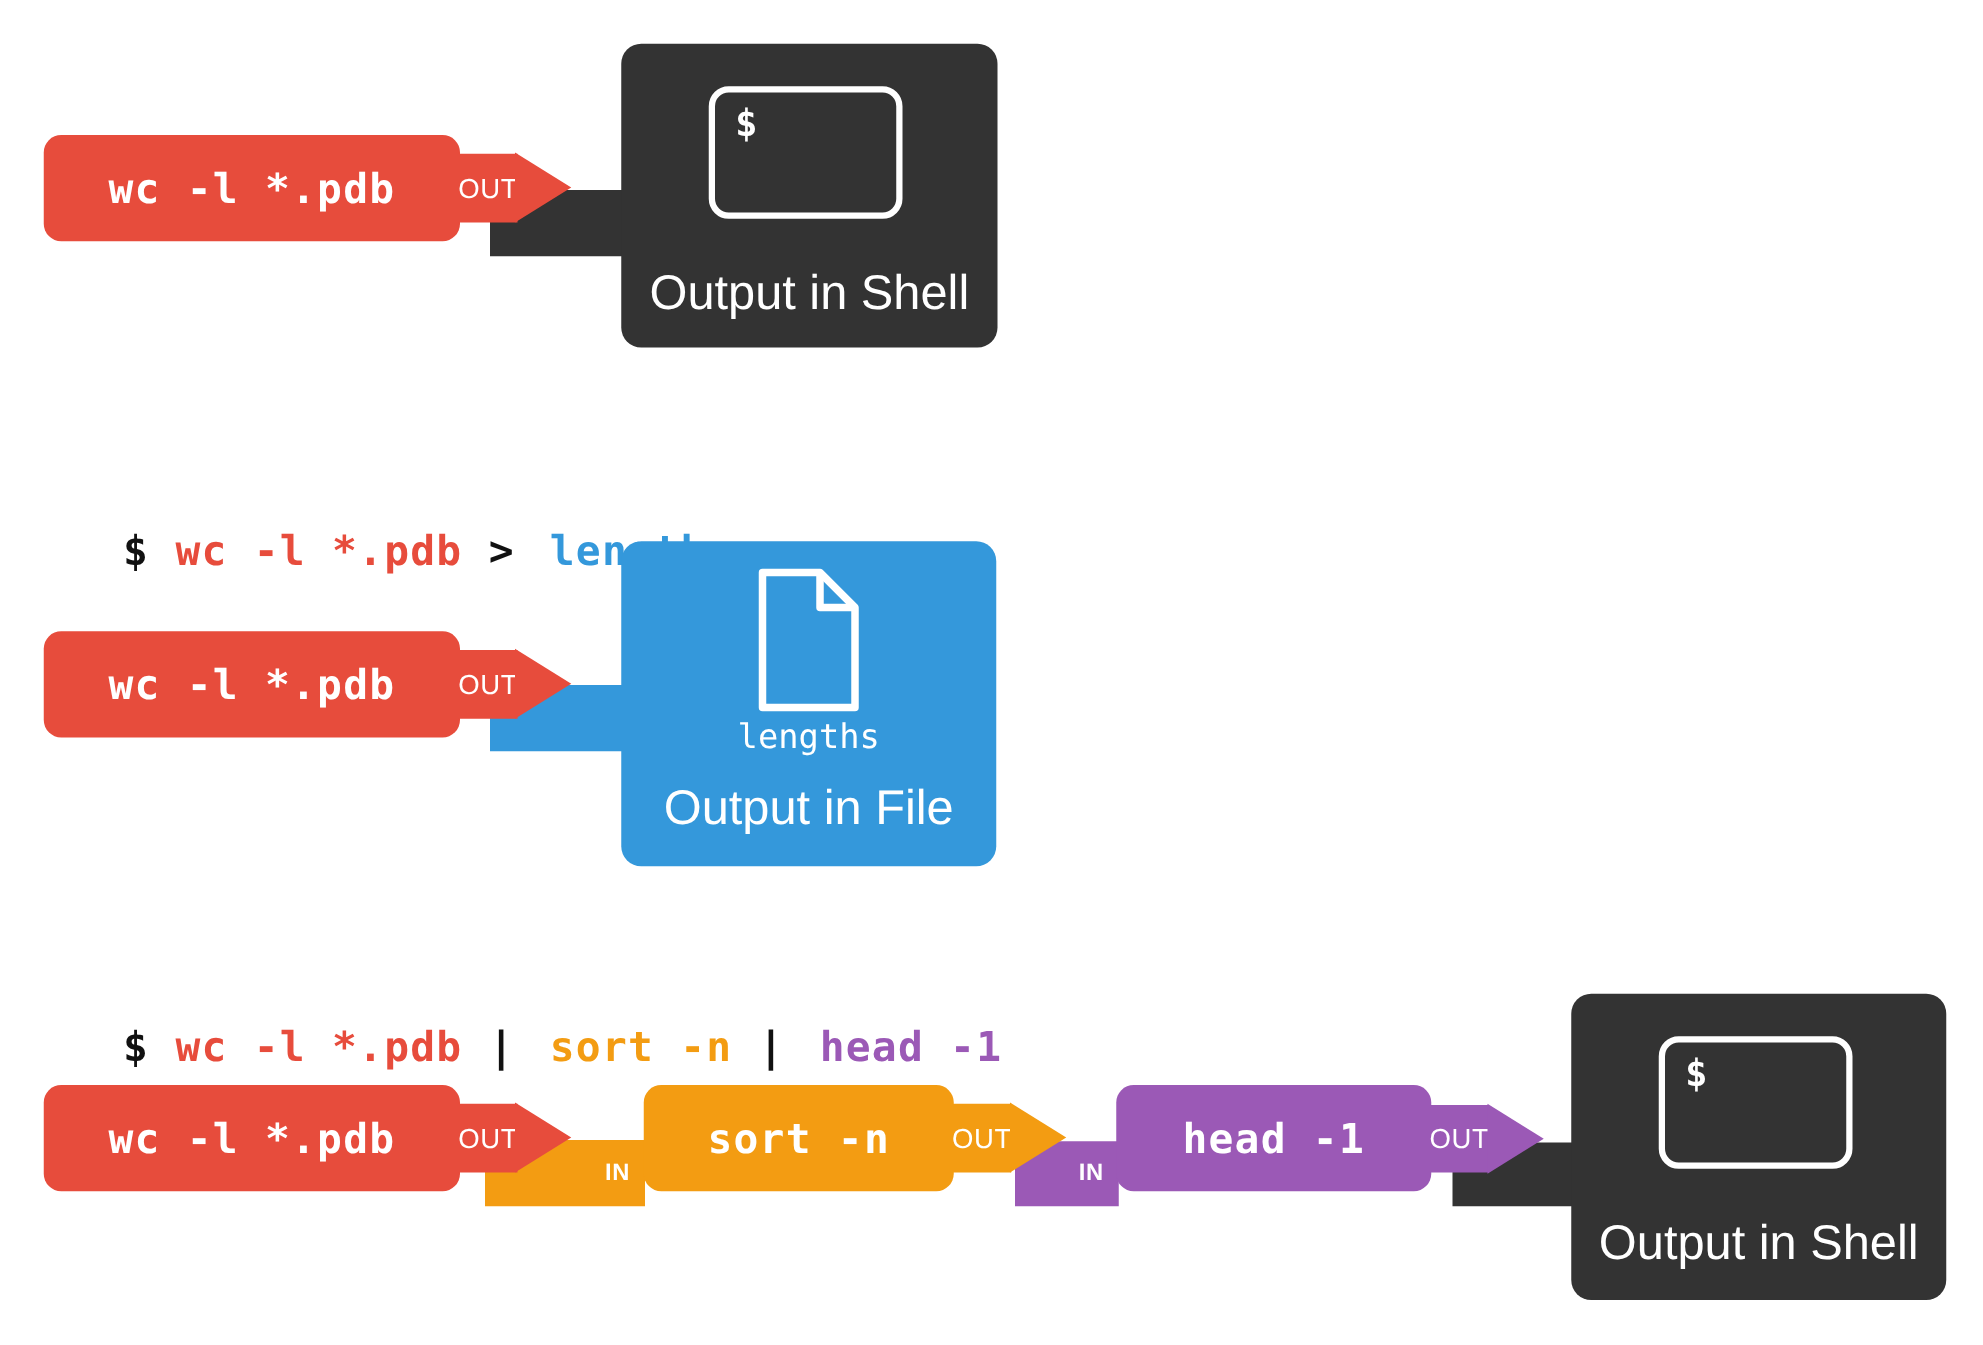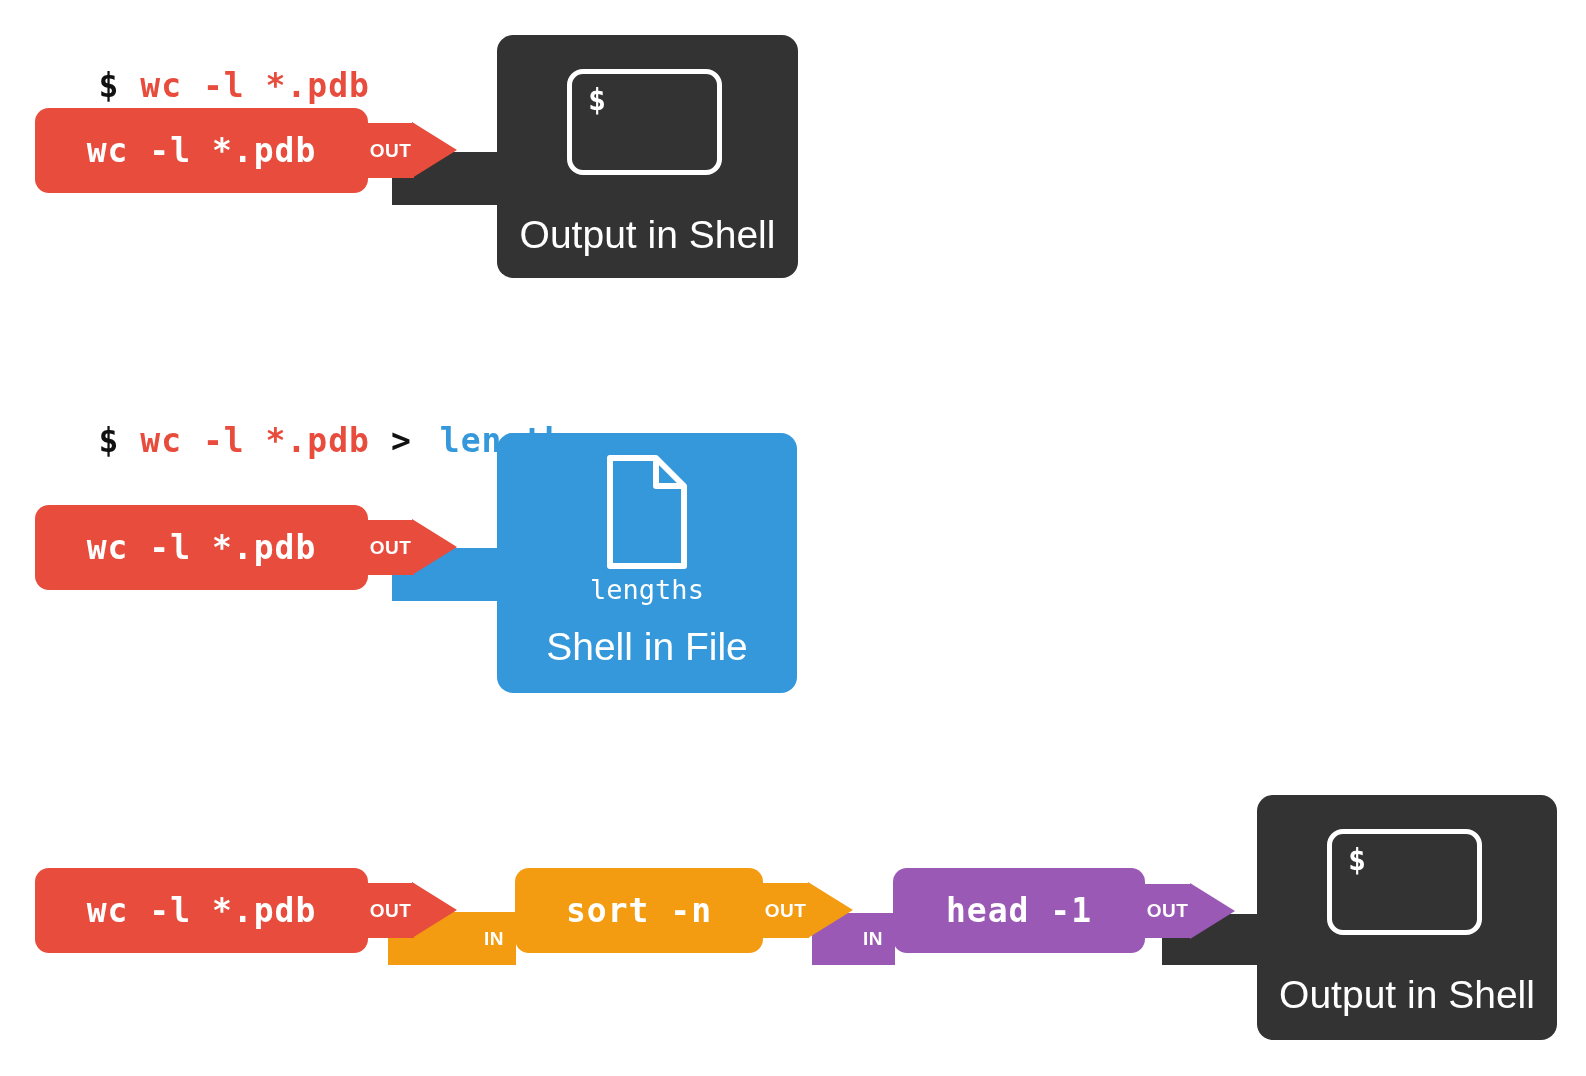--- a/index.html
+++ b/index.html
@@ -23,21 +23,21 @@
         justify-content:center;color:#ffffff;font-family:"DejaVu Sans Mono",monospace;
         font-weight:bold;font-size:33px;letter-spacing:1px;}
   .bg-red{background:#e74c3c;}
   .bg-orange{background:#f39c12;}
   .bg-purple{background:#9b59b6;}
   .bg-blue{background:#3498db;}
   .bg-dark{background:#333333;}
 
   
   .tab{position:absolute;z-index:3;display:flex;align-items:center;justify-content:center;
-       color:#ffffff;font-size:19px;font-weight:bold;letter-spacing:0.5px;}
+       color:#ffffff;font-size:22px;font-weight:normal;letter-spacing:0.5px;}
 
   
   .bar{position:absolute;z-index:1;margin-top:27px;}
   .bar .in-label{position:absolute;right:12px;top:0;height:100%;display:flex;align-items:center;
        color:#ffffff;font-size:19px;font-weight:bold;letter-spacing:0.5px;}
 
   
   .tri{position:absolute;z-index:4;width:0;height:0;
        border-top:28px solid transparent;border-bottom:28px solid transparent;}
   .tri-red{border-left:45px solid #e74c3c;}
@@ -58,23 +58,20 @@
             font-family:"DejaVu Sans Mono",monospace;font-weight:bold;font-size:30px;}
 
   
   .fileicon{position:absolute;}
 </style>
 </head>
 <body>
 
 <div class="canvas">
 
-  <div class="cmdline" style="left:15px;top:26px;">
-    <span class="seg c-black">$</span><span class="seg c-red">wc -l *.pdb</span>
-  </div>
 
   <div class="bar bg-dark" style="left:392px;top:125px;width:108px;height:53px;"></div>
 
   <div class="cbox bg-red" style="left:35px;top:108px;width:333px;height:85px;">
     <span>wc -l *.pdb</span>
   </div>
   <div class="tab bg-red" style="left:367px;top:123px;width:47px;height:55px;">
     <span>OUT</span>
   </div>
   <div class="tri tri-red" style="left:412px;top:122px;"></div>
@@ -99,23 +96,26 @@
     <span>OUT</span>
   </div>
   <div class="tri tri-red" style="left:412px;top:519px;"></div>
 
   <div class="bigbox bg-blue" style="left:497px;top:433px;width:300px;height:260px;">
     <svg class="fileicon" style="left:108px;top:20px;" width="84" height="118" viewBox="0 0 84 118">
       <path d="M5 5 H51 L79 33 V113 H5 Z" fill="none" stroke="#ffffff" stroke-width="6" stroke-linejoin="round"></path>
       <path d="M51 5 V33 H79" fill="none" stroke="#ffffff" stroke-width="6" stroke-linejoin="round"></path>
     </svg>
     <div class="filename" style="top:141px;">lengths</div>
-    <div class="caption" style="top:192px;">Shell in File</div>
+    <div class="caption" style="top:192px;">Output in File</div>
   </div>
 
+  <div class="cmdline" style="left:15px;top:778px;">
+    <span class="seg c-black">$</span><span class="seg c-red">wc -l *.pdb</span><span class="seg op c-black">|</span><span class="seg c-orange">sort -n</span><span class="seg op c-black">|</span><span class="seg c-purple">head -1</span>
+  </div>
 
   <div class="bar bg-orange" style="left:388px;top:885px;width:128px;height:53px;">
     <span class="in-label">IN</span>
   </div>
   <div class="bar bg-purple" style="left:812px;top:886px;width:83px;height:52px;">
     <span class="in-label">IN</span>
   </div>
   <div class="bar bg-dark" style="left:1162px;top:887px;width:96px;height:51px;"></div>
 
   <div class="cbox bg-red" style="left:35px;top:868px;width:333px;height:85px;">

